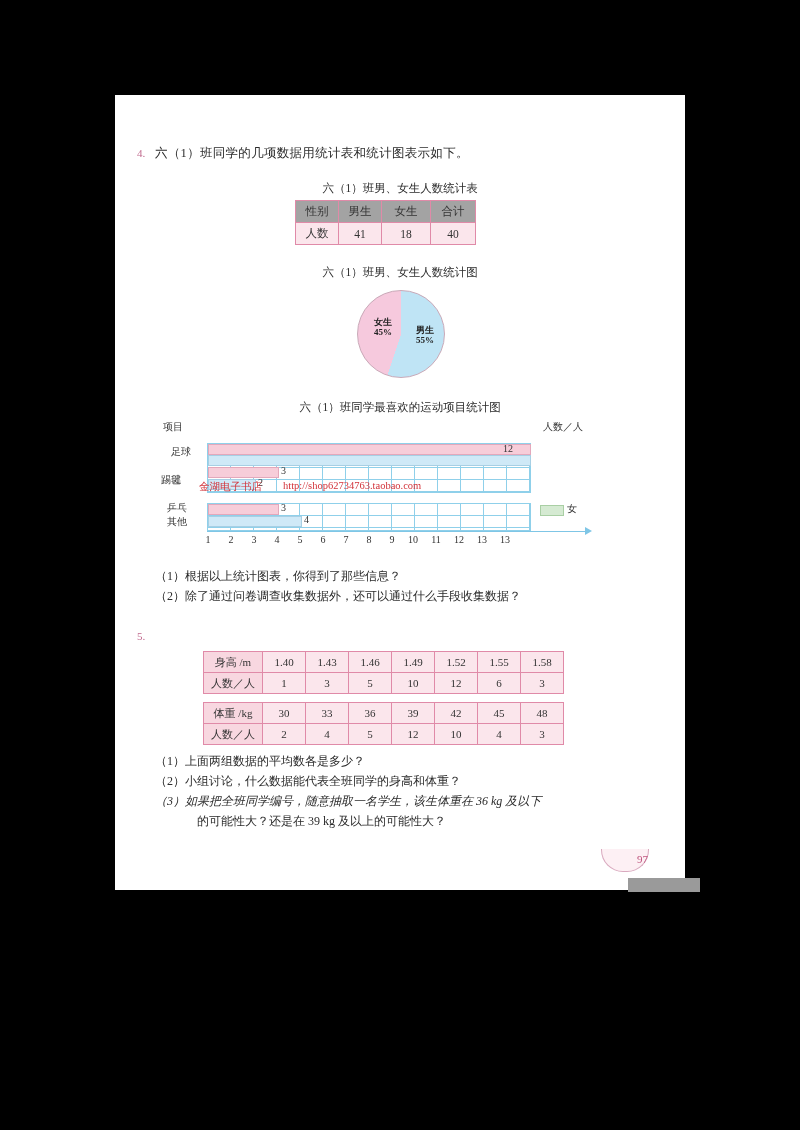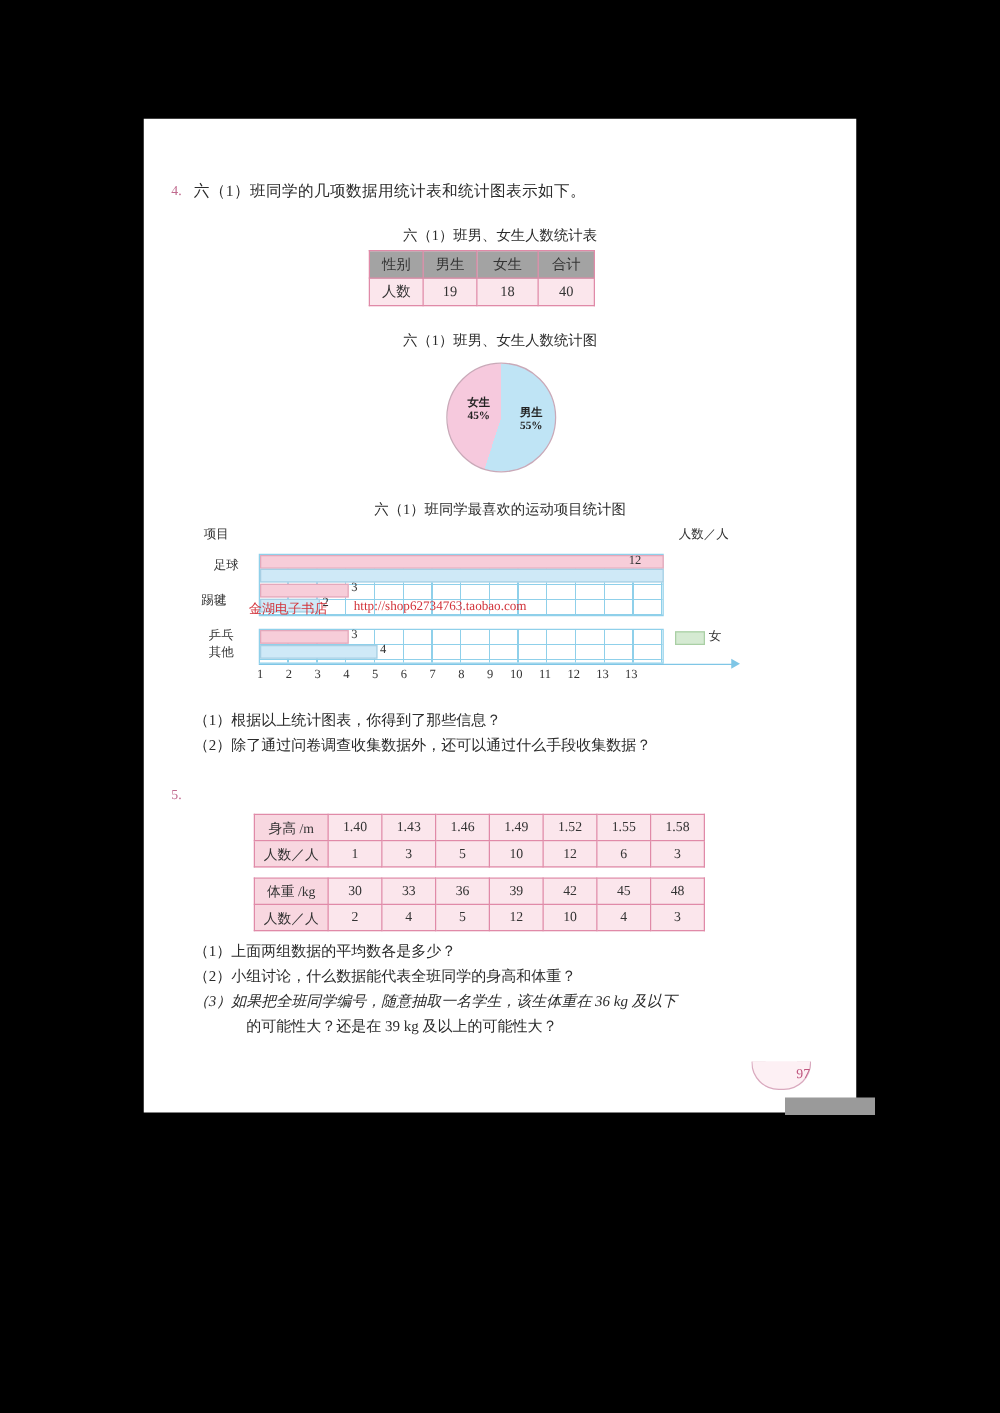--- a/index.html
+++ b/index.html
@@ -66,21 +66,21 @@
       <table class="t" style="left:180px;top:105px;">
         <tbody>
             <tr>
           <td class="hd" style="width:42px">性别</td>
           <td class="hd" style="width:42px">男生</td>
           <td class="hd" style="width:48px">女生</td>
           <td class="hd" style="width:44px">合计</td>
         </tr>
         <tr>
           <td>人数</td>
-          <td>19</td>
+          <td>41</td>
           <td>18</td>
           <td>40</td>
         </tr>
       </tbody>
         </table>
 
       <div class="caption" style="left:0;top:170px;">六（1）班男、女生人数统计图</div>
 
       <div class="pie" style="left:242px;top:195px;"></div>
       <div class="pielab" style="left:248px;top:222px;width:40px;">

